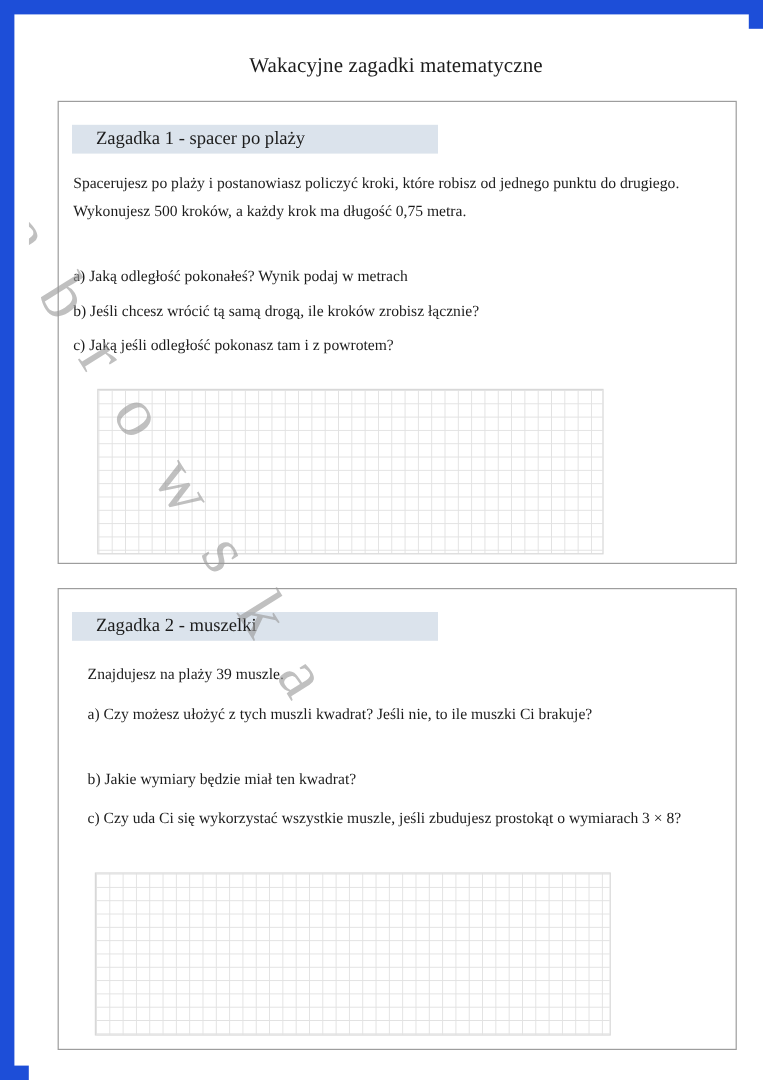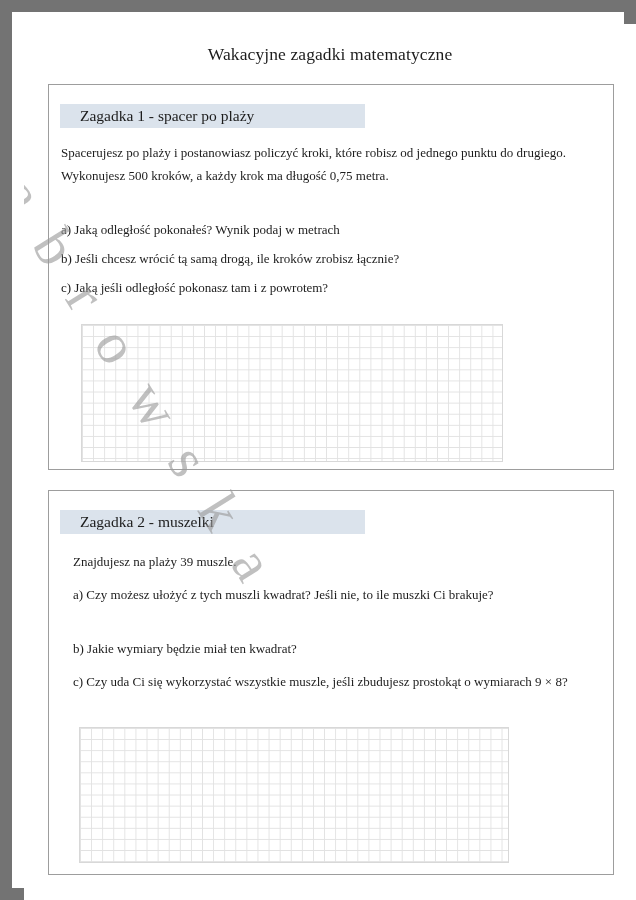--- a/index.html
+++ b/index.html
@@ -15,21 +15,21 @@
   }
 
   
   .page-frame {
     position: absolute;
     left: 0;
     top: 0;
     width: 636px;
     height: 900px;
     box-sizing: border-box;
-    border: 12px solid #737373;
+    border: 12px solid #1d4ed8;
     background: #ffffff;
   }
   .page-sheet {
     position: absolute;
     left: 12px;
     top: 12px;
     width: 612px;
     height: 876px;
     background: #ffffff;
     overflow: hidden;
@@ -164,21 +164,21 @@
 
     <div class="section-box" id="section-2">
       <div class="section-heading">Zagadka 2 - muszelki</div>
 
       <div class="body-text s2-intro">Znajdujesz na plaży 39 muszle.</div>
 
       <div class="body-text s2-b">b) Jakie wymiary będzie miał ten kwadrat?</div>
 
       <div class="body-text s2-a">a) Czy możesz ułożyć z tych muszli kwadrat? Jeśli nie, to ile muszki Ci brakuje?</div>
 
-      <div class="body-text s2-c">c) Czy uda Ci się wykorzystać wszystkie muszle, jeśli zbudujesz prostokąt o wymiarach 9 × 8?</div>
+      <div class="body-text s2-c">c) Czy uda Ci się wykorzystać wszystkie muszle, jeśli zbudujesz prostokąt o wymiarach 3 × 8?</div>
 
       <div class="grid" id="grid-2"></div>
     </div>
 
     <div class="watermark">
       <div class="watermark-text">Dąbrowska</div>
     </div>
 
   </div>
 </div>

